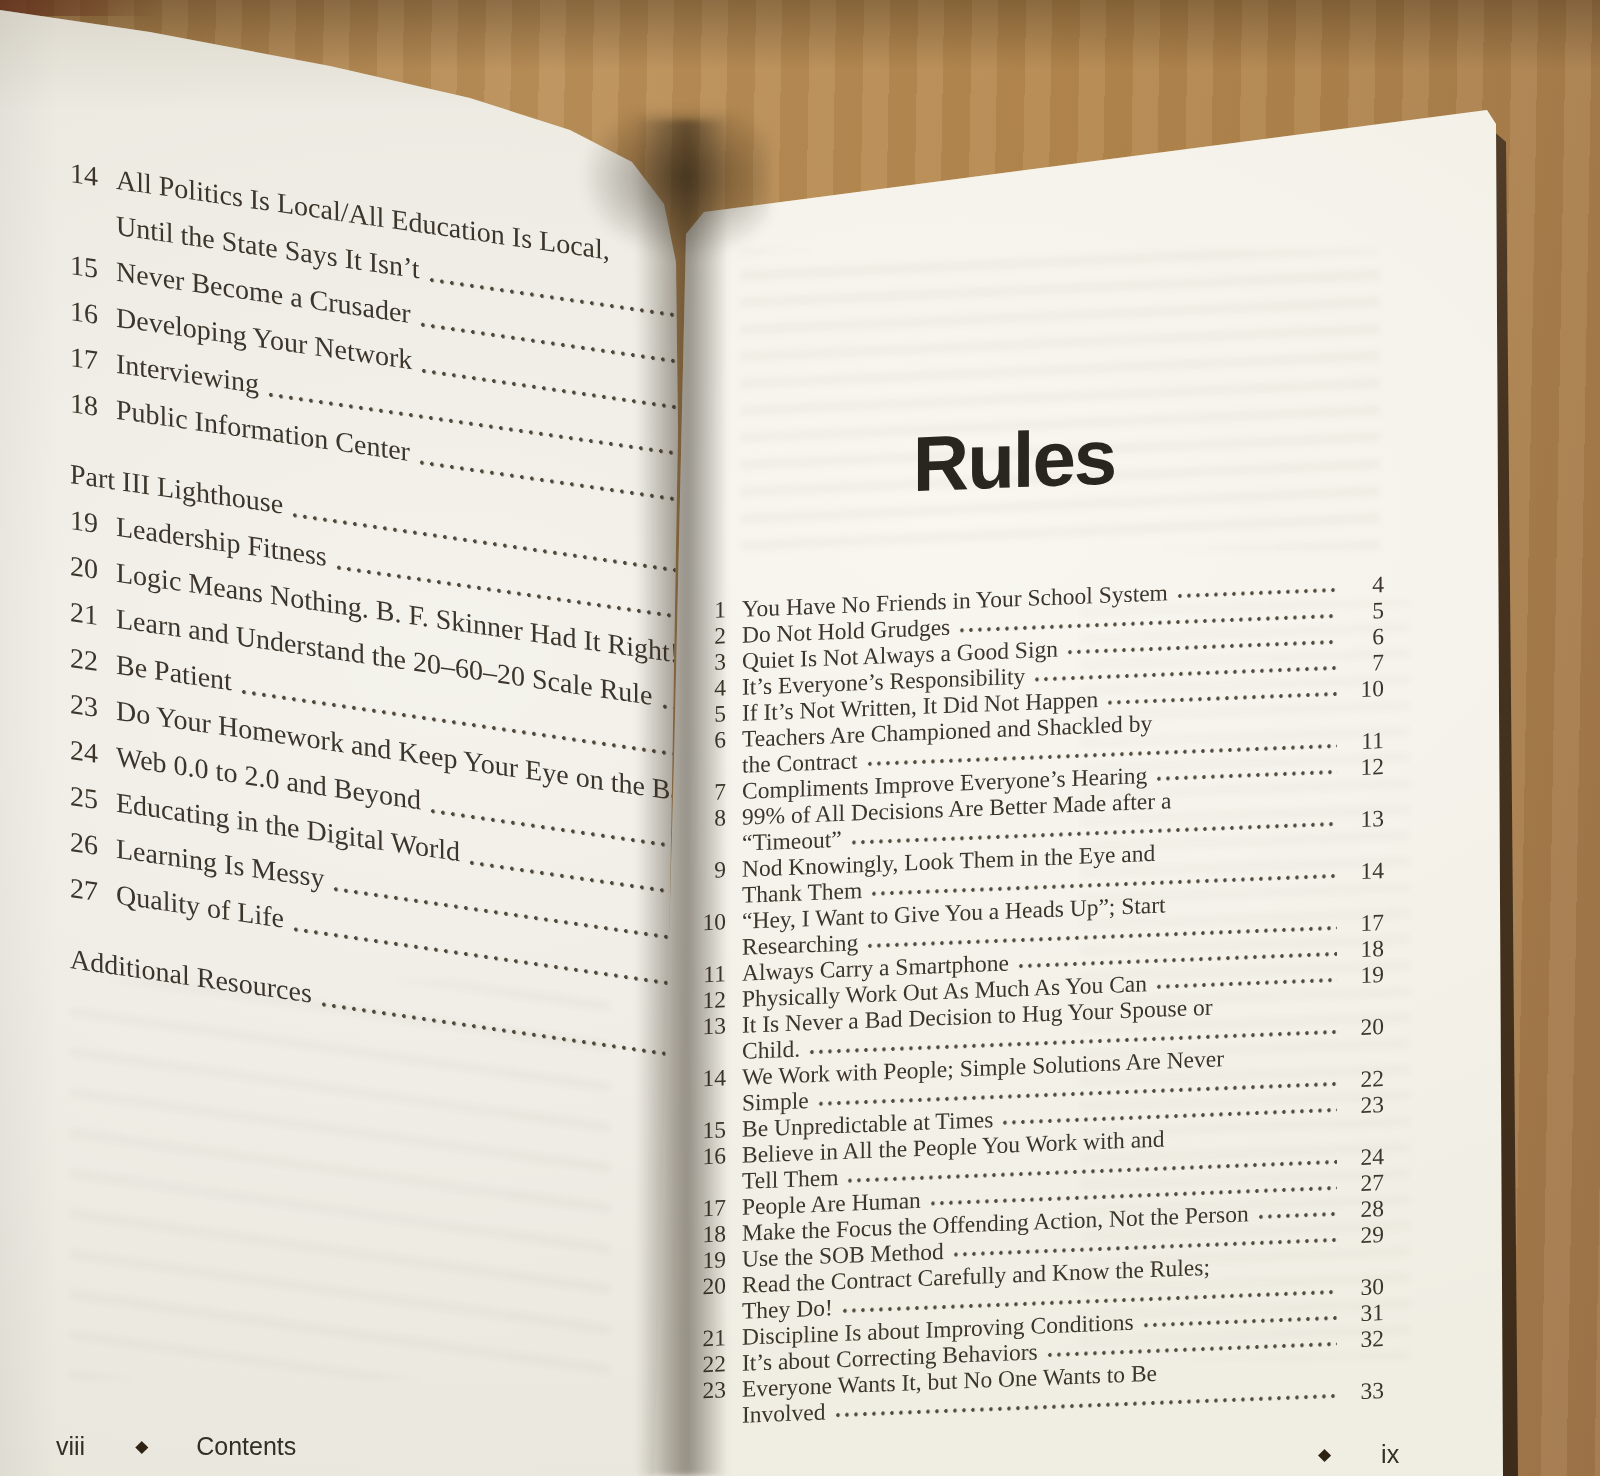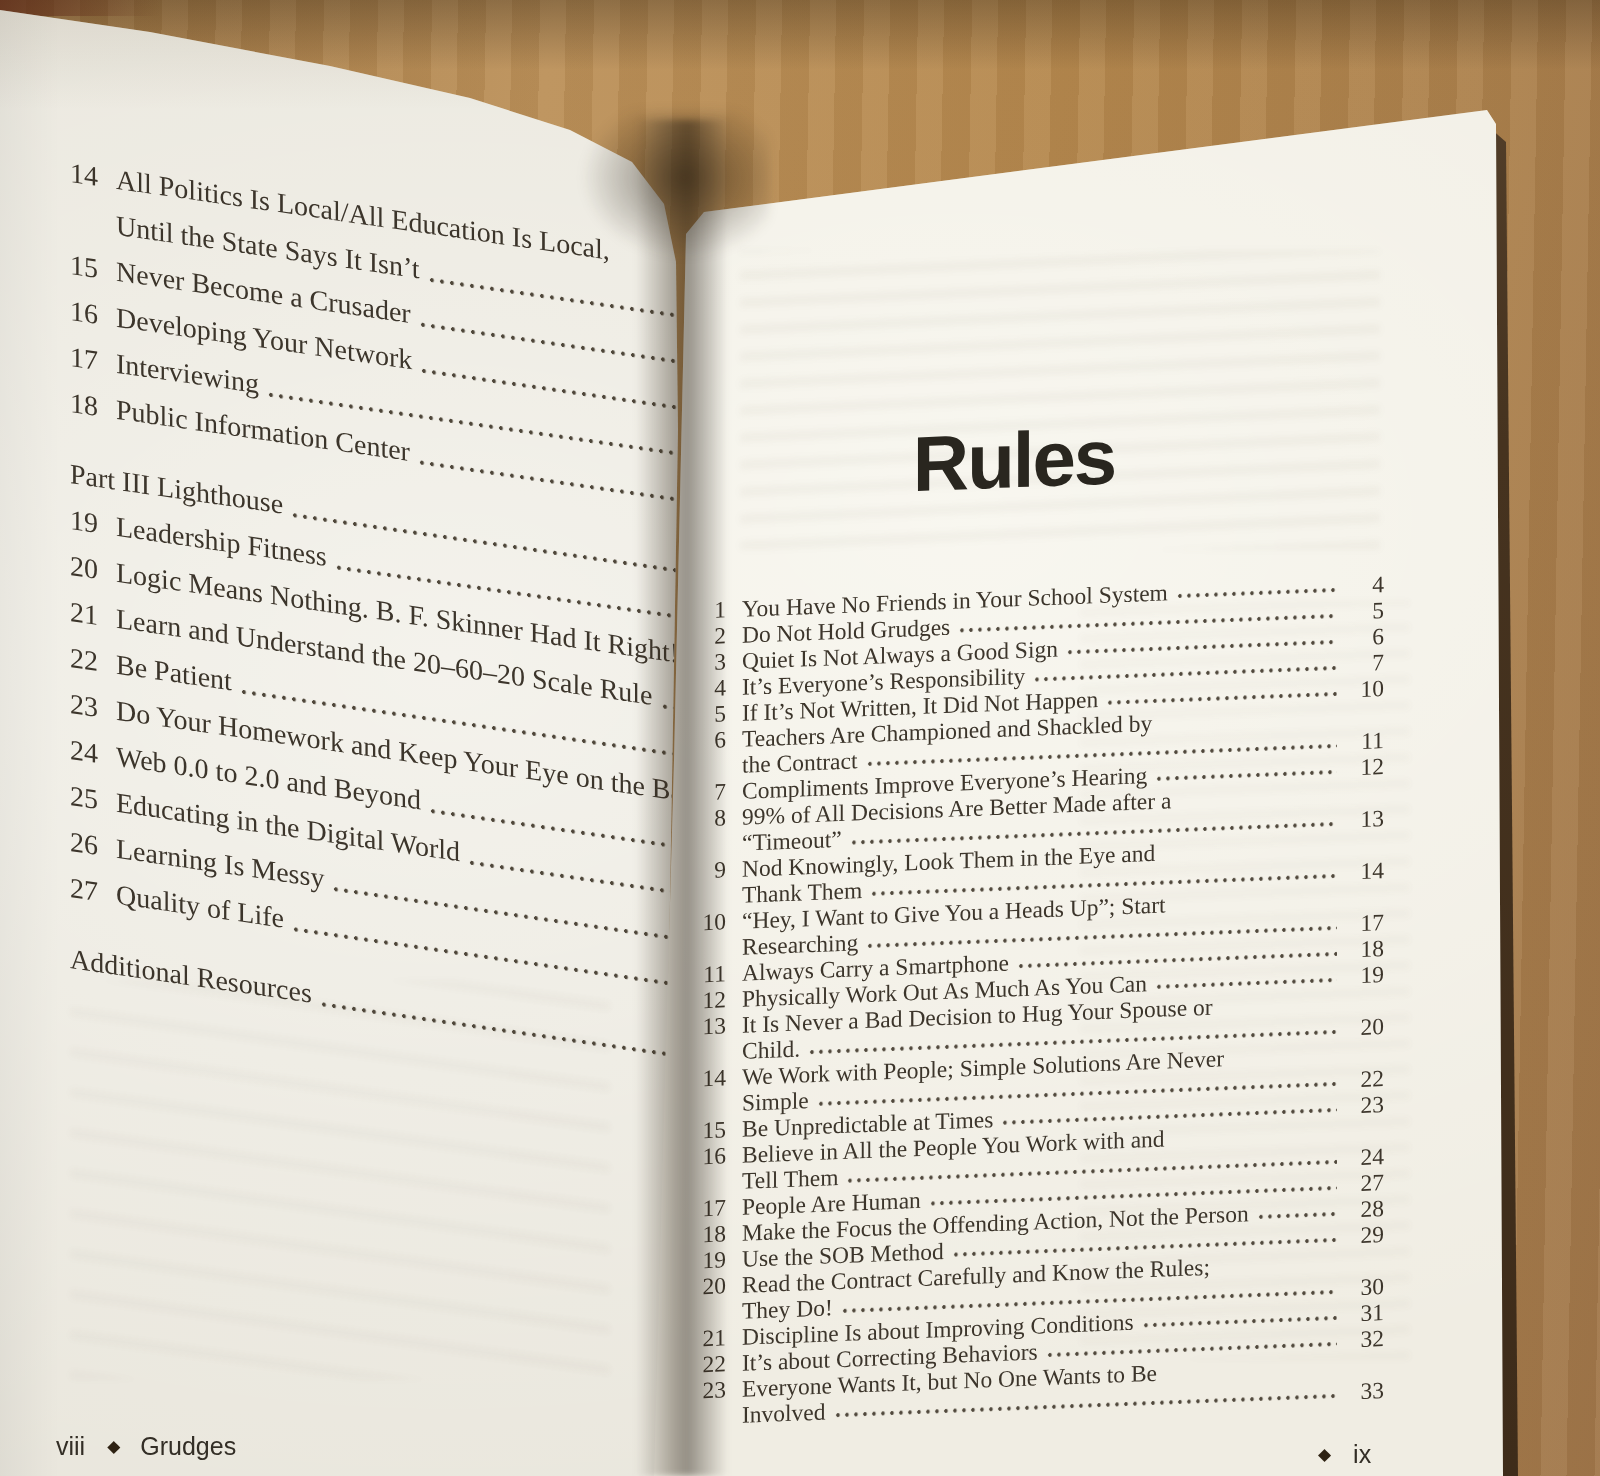--- a/index.html
+++ b/index.html
@@ -65,21 +65,21 @@
     background-image:radial-gradient(circle at 3px 3px, #4e4639 1.7px, rgba(0,0,0,0) 2.2px);
     background-size:10px 6px;background-repeat:repeat-x;}
   #right-content .dots{margin-bottom:6px;background-image:radial-gradient(circle at 3px 3px, #50483c 1.6px, rgba(0,0,0,0) 2.1px);background-size:9px 6px;}
   .pg{flex:0 0 44px;text-align:right;}
   #chapter-title{margin:14px 0 0 0;width:660px;text-align:center;
     font-family:"Liberation Sans", sans-serif;font-weight:700;font-size:78px;line-height:1;
     letter-spacing:-2px;color:#29261f;}
   #right-list{margin-top:86px;}
   
   .footer{position:absolute;z-index:2;font-family:"Liberation Sans", sans-serif;
-    font-size:25px;color:#332e26;display:flex;align-items:center;}
+    font-size:25px;color:#332e26;display:flex;align-items:center;gap:28px;}
   #footer-left{left:56px;top:1432px;}
   #footer-right{left:1318px;top:1440px;}
   .diamond{font-size:17px;color:#2e2213;}
   #footer-left .diamond{margin:0 20px 0 22px;}
   #footer-right .diamond{margin-right:22px;}
 </style>
 </head>
 <body>
 
 <div id="scene">
@@ -435,20 +435,20 @@
         </div>
     </div>
   </div>
 
   <div class="gutter"></div>
   <div class="gutter-top"></div>
 
   <div id="footer-left" class="footer">
     <span>viii</span>
     <span class="diamond">◆</span>
-    <span>Grudges</span>
+    <span>Contents</span>
   </div>
 
   <div id="footer-right" class="footer">
     <span class="diamond">◆</span>
     <span>ix</span>
   </div>
 </div>
 
 </body></html>

